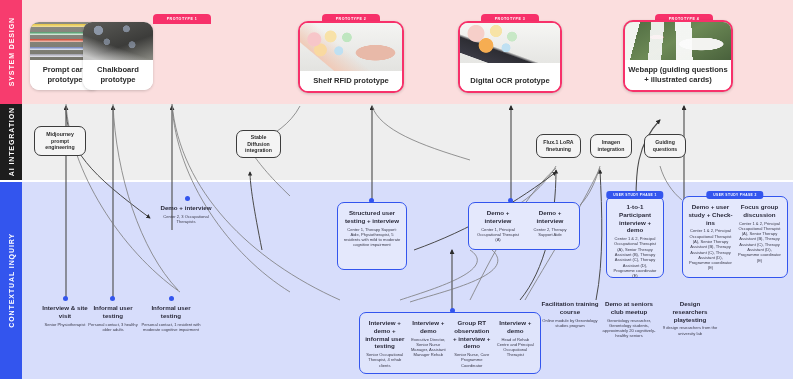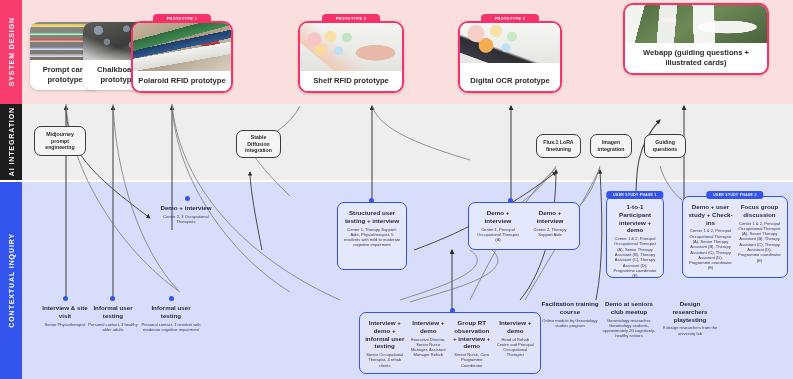--- a/index.html
+++ b/index.html
@@ -220,45 +220,39 @@
   </div>
 
   <div class="proto" style="left:83px;top:22px;width:70px;height:68px;">
     <div class="thumb">
         <div class="ph ph2"></div>
       </div>
     <div class="cap">Chalkboard prototype</div>
   </div>
 
   <div class="tab" style="left:153px;top:14px;width:58px;">PROTOTYPE 1</div>
-  <div class="proto hl" style="left:131px;top:21px;width:102px;height:72px;">
-    <div class="thumb">
-        <div class="ph ph3"></div>
-      </div>
-    <div class="cap">Polaroid RFID prototype</div>
-  </div>
 
   <div class="tab" style="left:322px;top:14px;width:58px;">PROTOTYPE 2</div>
   <div class="proto hl" style="left:298px;top:21px;width:106px;height:72px;justify-content:center;">
     <div class="thumb">
         <div class="ph ph4"></div>
       </div>
     <div class="cap">Shelf RFID prototype</div>
   </div>
 
   <div class="tab" style="left:481px;top:14px;width:58px;">PROTOTYPE 3</div>
   <div class="proto hl" style="left:458px;top:21px;width:104px;height:72px;gap:8px;">
     <div class="thumb">
         <div class="ph ph5"></div>
       </div>
     <div class="cap">Digital OCR prototype</div>
   </div>
 
   <div class="tab" style="left:655px;top:14px;width:58px;">PROTOTYPE 4</div>
-  <div class="proto hl" style="left:623px;top:3px;width:146px;height:72px;">
+  <div class="proto hl" style="left:623px;top:20px;width:110px;height:72px;">
     <div class="thumb">
         <div class="ph ph6"></div>
       </div>
     <div class="cap">Webapp (guiding questions + illustrated cards)</div>
   </div>
 
   <div class="pill" style="left:34px;top:126px;width:52px;height:30px;">Midjourney prompt engineering</div>
   <div class="pill" style="left:236px;top:130px;width:45px;height:28px;">Stable Diffusion integration</div>
   <div class="pill" style="left:536px;top:134px;width:45px;height:24px;">Flux.1 LoRA finetuning</div>
   <div class="pill" style="left:590px;top:134px;width:42px;height:24px;">Imagen integration</div>

